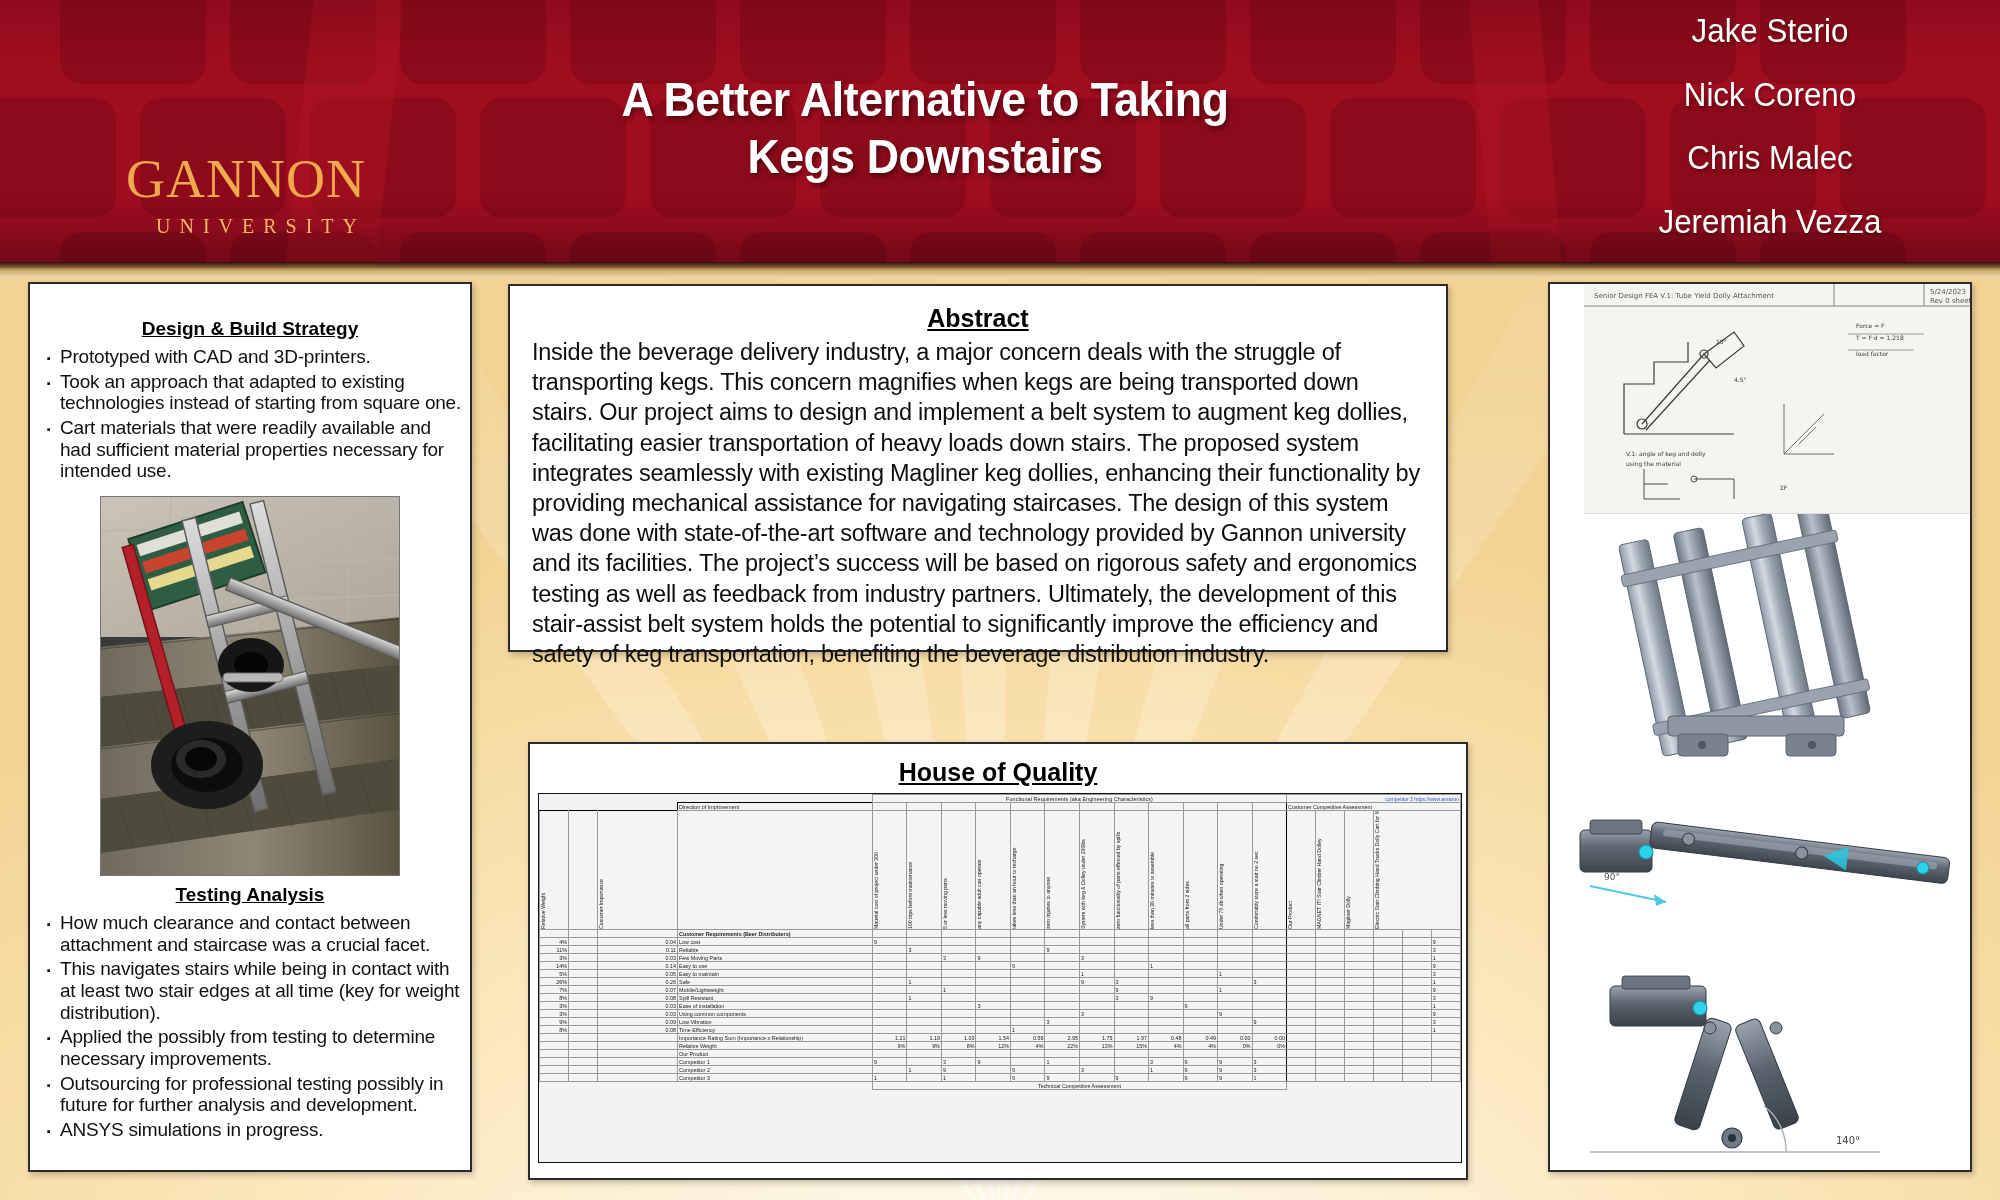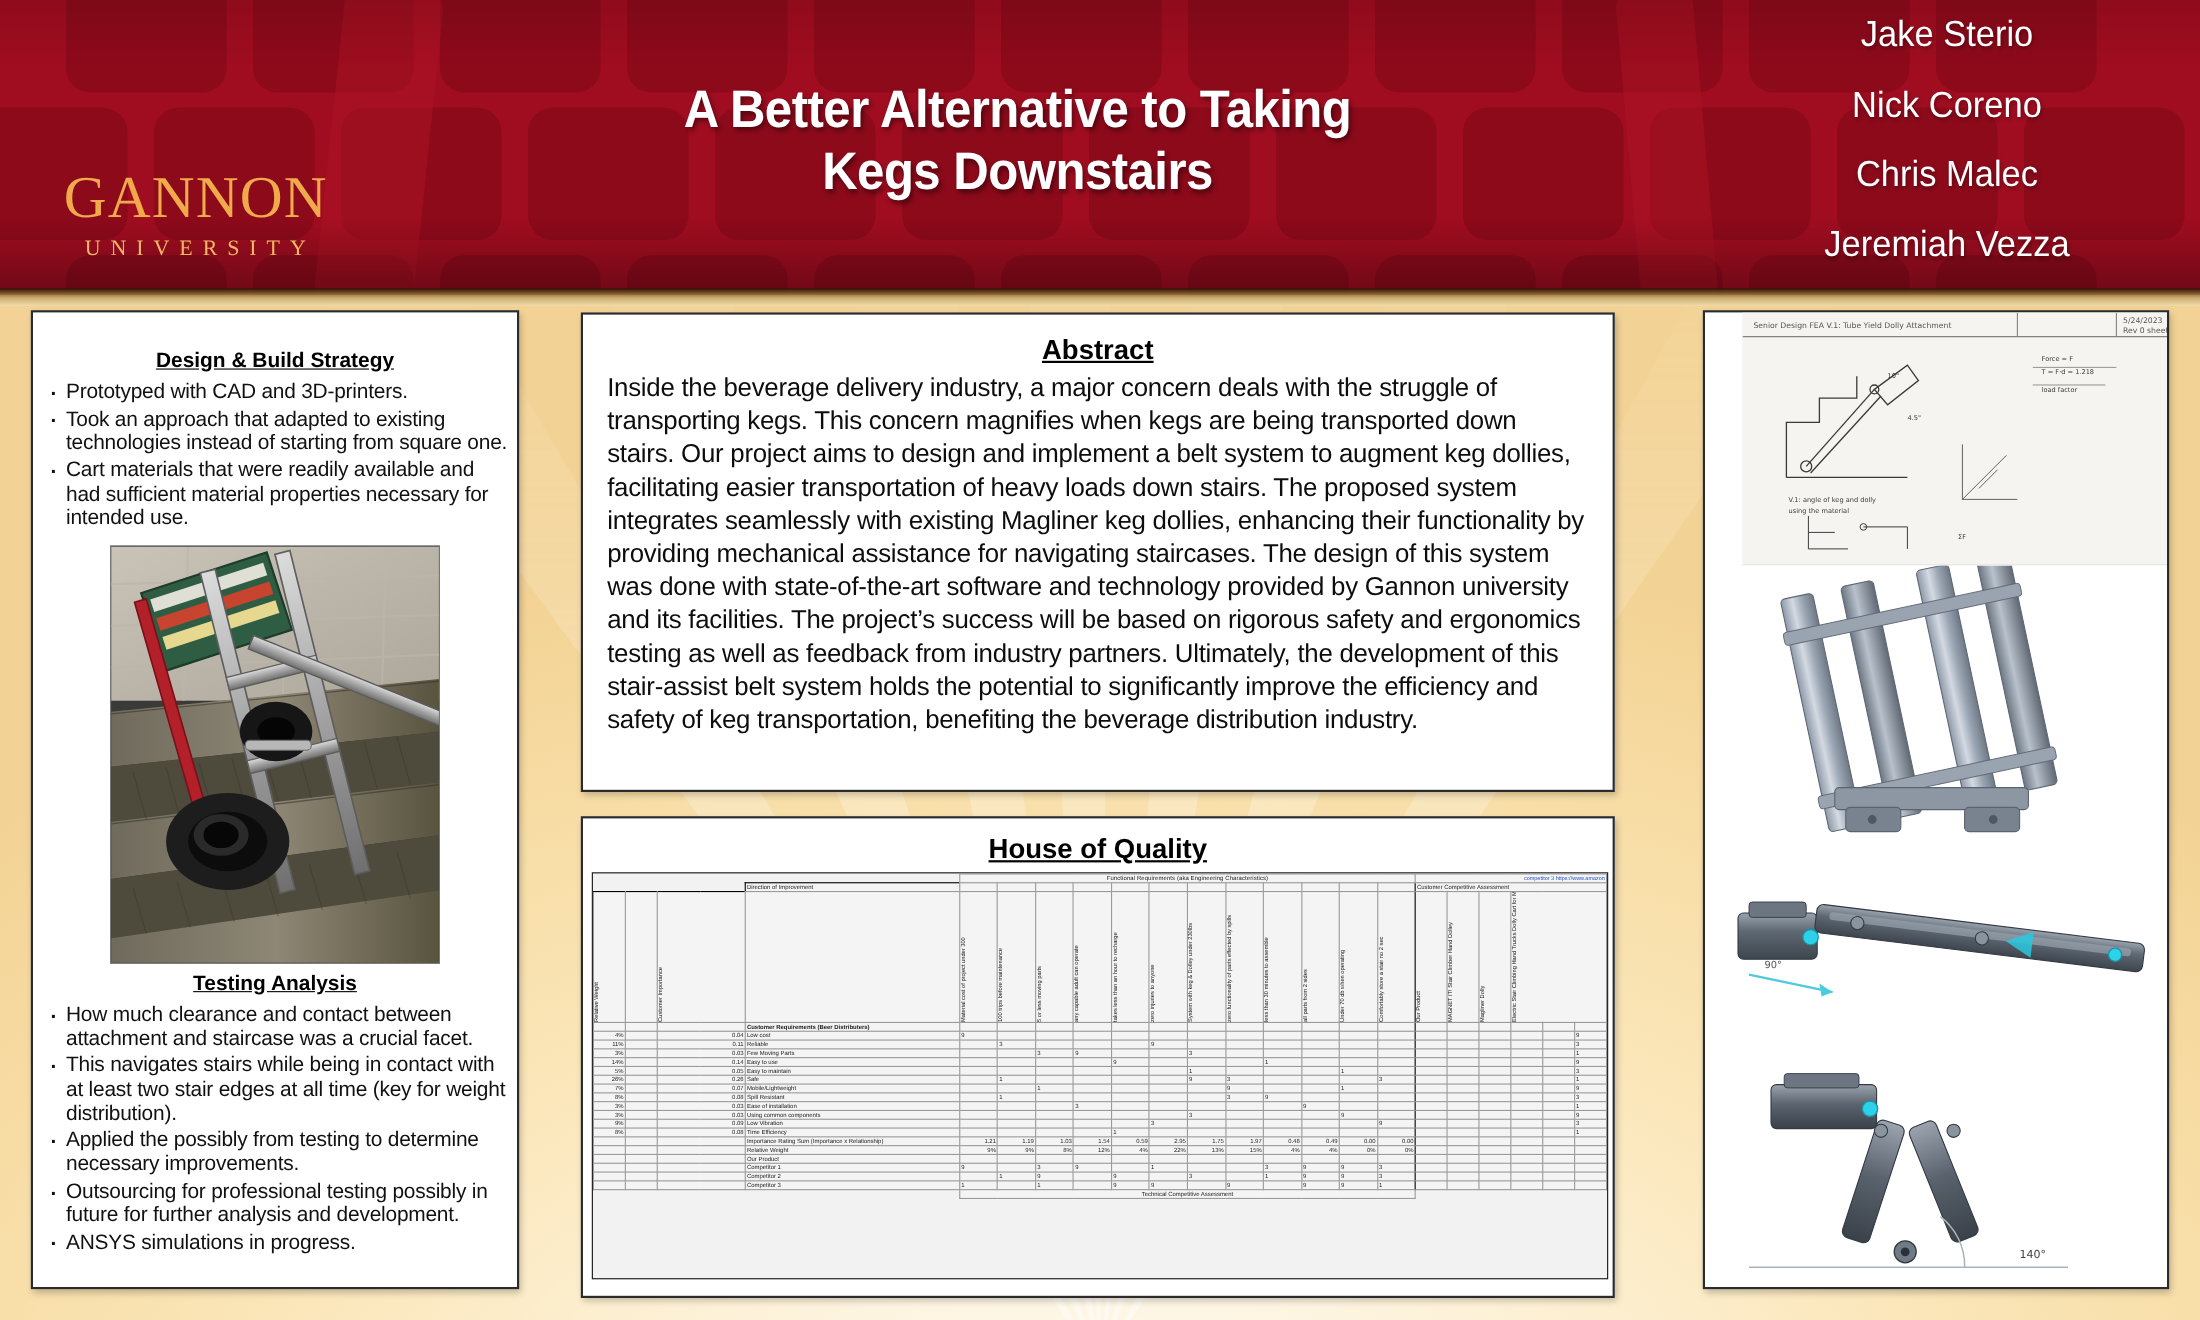--- a/index.html
+++ b/index.html
@@ -31,21 +31,21 @@
   .header-shade {
     position:absolute; inset:0;
     background:linear-gradient(180deg, rgba(0,0,0,0.10) 0%, rgba(0,0,0,0) 22%, rgba(0,0,0,0) 74%, rgba(0,0,0,0.30) 100%);
   }
   .header-bottom-edge {
     position:absolute; left:0; top:262px; width:2000px; height:16px;
     background:linear-gradient(180deg,#2a1008 0%, #6b4a22 22%, #c8a96a 55%, #f0dcae 100%);
     opacity:.9;
   }
 
-  .logo { position:absolute; left:18px; top:152px; width:320px; text-align:center; }
+  .logo { position:absolute; left:46px; top:152px; width:320px; text-align:right; }
   .logo-main {
     font-family:"Liberation Serif", serif;
     font-size:54px; letter-spacing:1px; color:#f0a94b; line-height:1;
     font-weight:400;
   }
   .logo-sub {
     font-family:"Liberation Serif", serif;
     font-size:20px; letter-spacing:9px; color:#f3b867; margin-top:9px; padding-left:8px;
   }
 
@@ -96,21 +96,21 @@
   }
   ul.bullets li:before {
     content:"."; position:absolute; left:8px; top:-3px; font-size:19px; font-weight:bold;
   }
   .photo-stairs {
     width:300px; height:380px; margin:14px auto 6px; display:block;
     border:1px solid #777; overflow:hidden; position:relative; background:#3a3a38;
   }
 
   
-  #panel-abstract { left:528px; top:284px; width:940px; height:436px; padding:10px 22px 12px; }
+  #panel-abstract { left:508px; top:284px; width:940px; height:368px; padding:10px 22px 12px; }
   #panel-abstract .panel-title { font-size:25px; margin:8px 0 4px; }
   .abstract-text {
     font-size:23.5px; line-height:1.285; color:#0d0d0d; text-align:left;
     letter-spacing:-0.25px;
   }
 
   
   #panel-hoq { left:528px; top:742px; width:940px; height:438px; padding:6px 8px 4px; }
   #panel-hoq .panel-title { font-size:25px; margin:8px 0 6px; }
 

